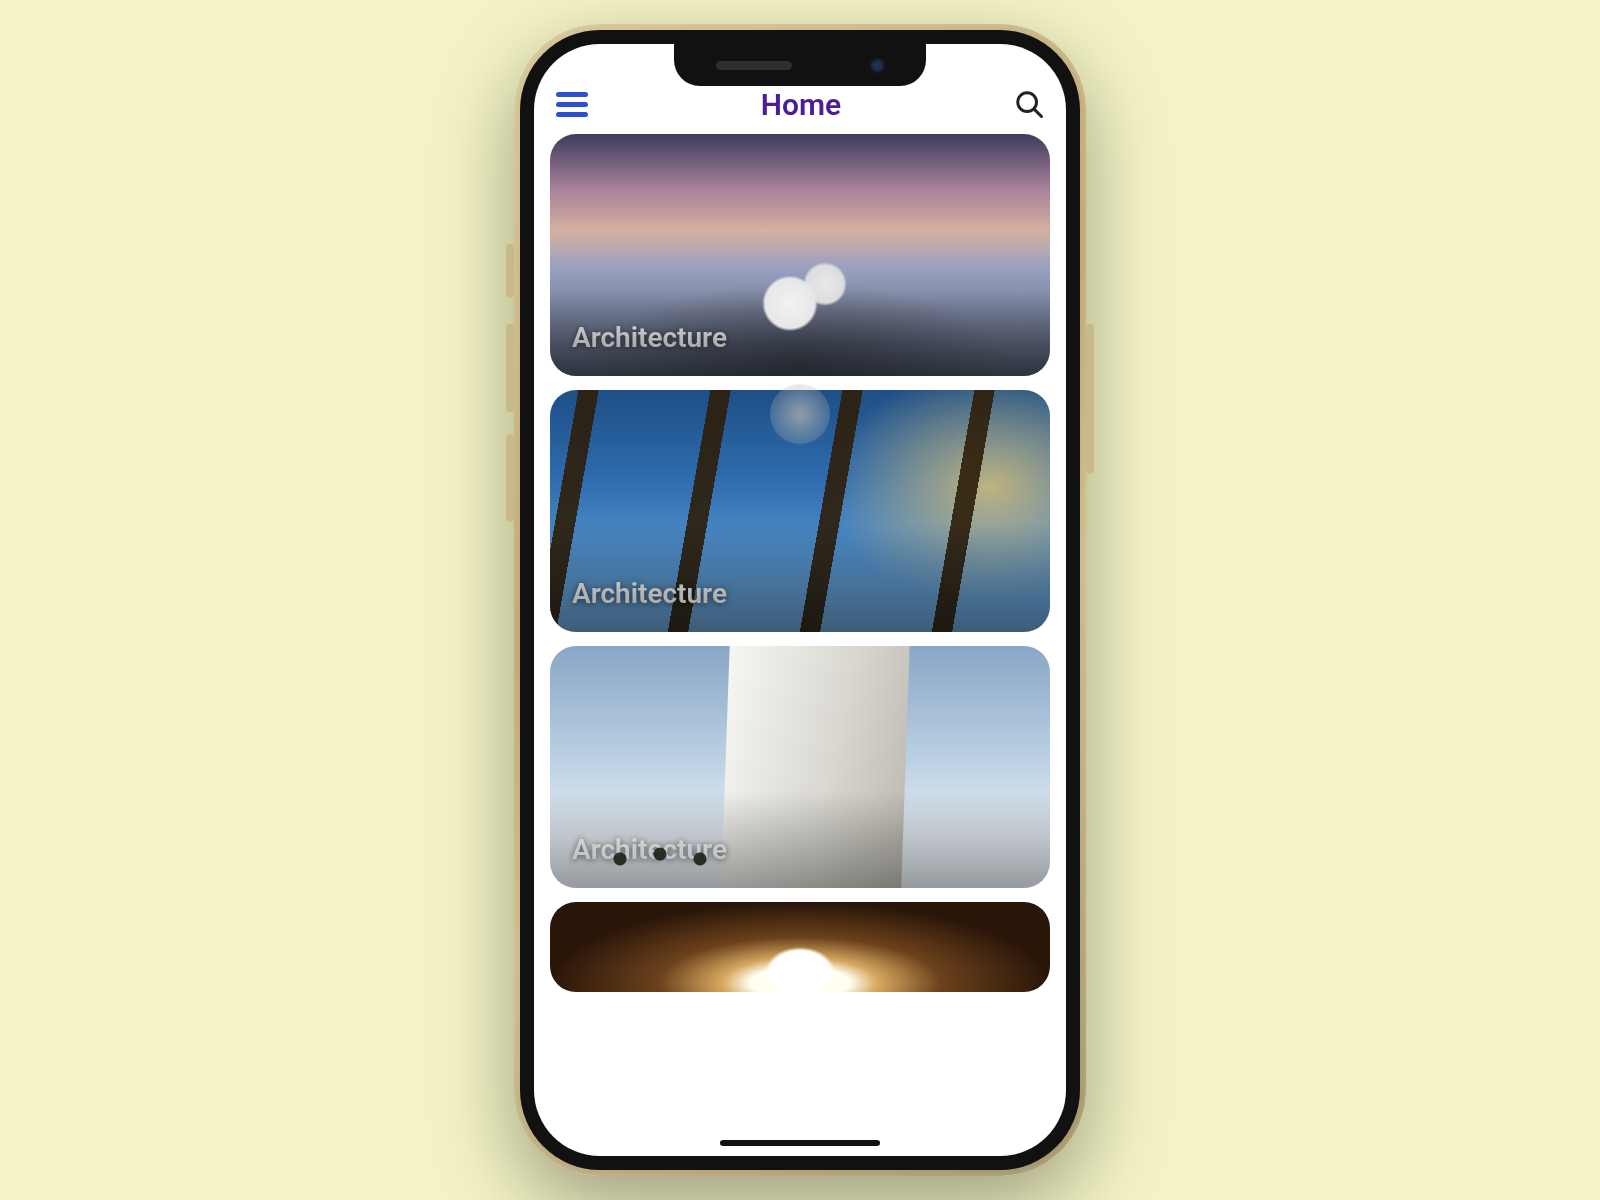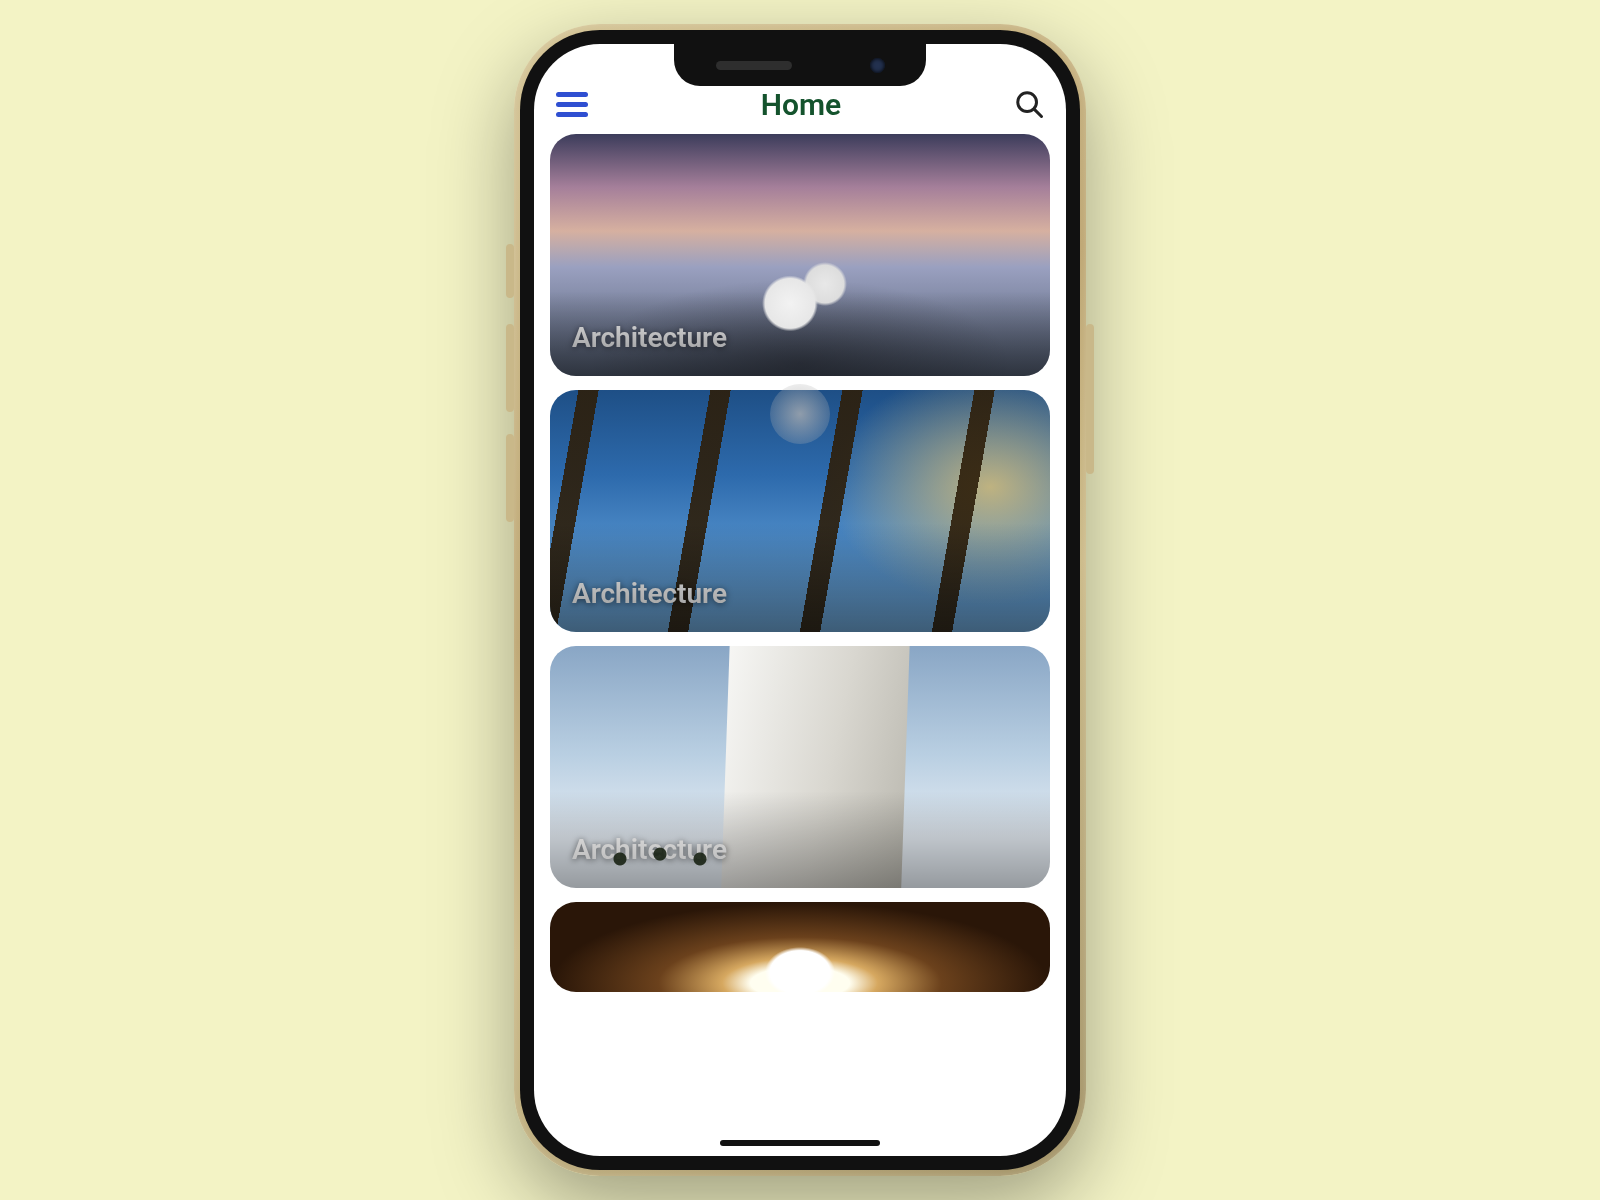--- a/index.html
+++ b/index.html
@@ -41,21 +41,21 @@
   .notch .cam{width:15px;height:15px;border-radius:50%;background:#23314f;
     margin-left:18px;box-shadow:inset 0 0 4px #000;}
 
   
   .app{position:absolute;inset:0;display:flex;flex-direction:column;}
   .header{
     height:90px;padding-top:30px;display:flex;align-items:center;
     justify-content:space-between;padding-left:22px;padding-right:22px;
     box-sizing:border-box;
   }
-  .title{font-size:30px;font-weight:600;color:#14532d;}
+  .title{font-size:30px;font-weight:600;color:#4c1d95;}
   .burger{width:32px;display:flex;flex-direction:column;gap:5px;}
   .burger span{height:5px;border-radius:3px;background:#2f4fd1;}
   .search{width:30px;height:30px;color:#333;}
 
   
   .list{flex:1;overflow:hidden;display:flex;flex-direction:column;
     gap:14px;padding:0 16px;}
   .card{height:242px;border-radius:26px;position:relative;
     overflow:hidden;flex:0 0 242px;}
   .card-label{position:absolute;left:22px;bottom:22px;color:#fff;

